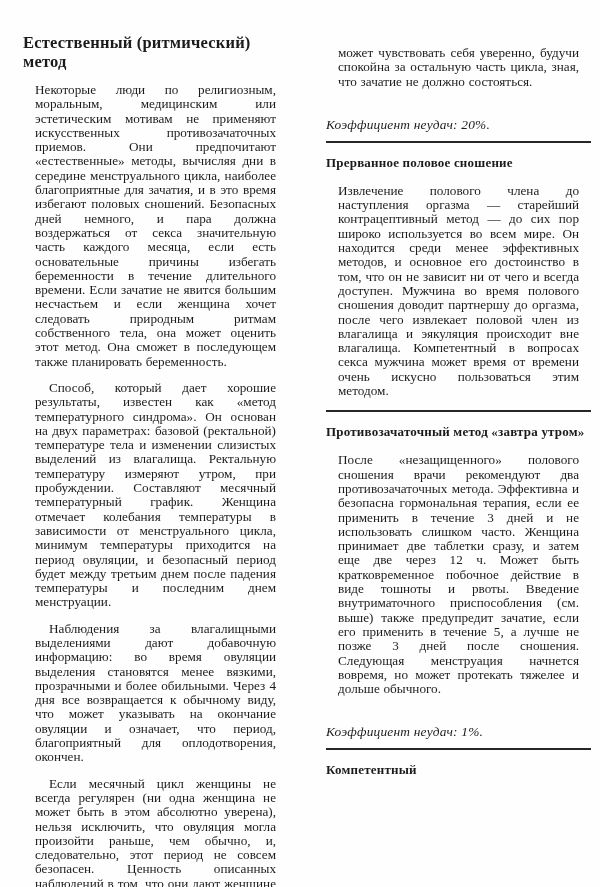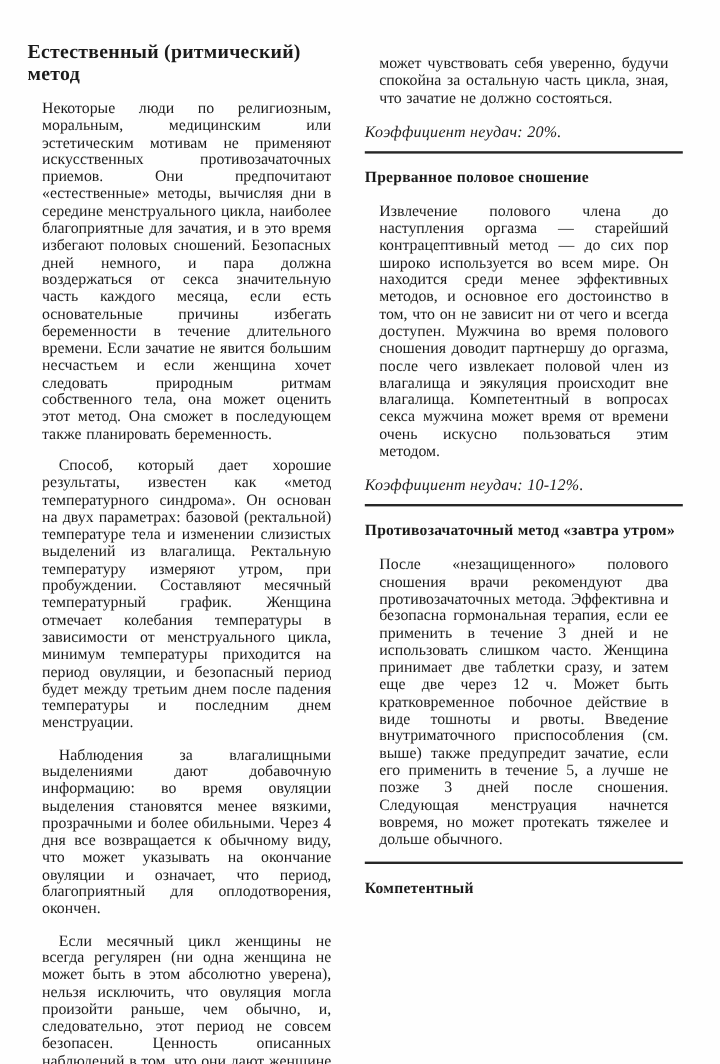--- a/index.html
+++ b/index.html
@@ -8,21 +8,21 @@
     background: #ffffff;
   }
   .page {
     position: relative;
     box-sizing: border-box;
     width: 600px;
     height: 887px;
     background: #fefefe;
     padding: 34px 27px 0 23px;
     display: flex;
-    gap: 16px;
+    gap: 38px;
     font-family: "Liberation Serif", "DejaVu Serif", serif;
     color: #1b1b1b;
     overflow: hidden;
   }
   .col {
     width: 265px;
     flex: 0 0 265px;
   }
   .heading-main {
     font-size: 16.5px;
@@ -44,21 +44,21 @@
     text-align: justify;
     margin: 12px;
     word-spacing: 0.5px;
   }
   p.body.indent {
     text-indent: 14px;
   }
   p.failure {
     font-size: 13.4px;
     font-style: italic;
-    margin: 13px 0 0 0;
+    margin: 28px 0 0 0;
     line-height: 15px;
     letter-spacing: 0.2px;
   }
   hr.rule {
     border: none;
     border-top: 2px solid #262626;
     margin: 9px 0 11px 0;
     width: 100%;
   }
 </style>
@@ -76,25 +76,25 @@
   </div>
 
   <div class="col">
     <p class="body">может чувствовать себя уверенно, будучи спокойна за остальную часть цикла, зная, что зачатие не должно состояться.</p>
     <p class="failure">Коэффициент неудач: 20%.</p>
 
     <hr class="rule">
 
     <h2 class="heading-sub">Прерванное половое сношение</h2>
     <p class="body">Извлечение полового члена до наступления оргазма — старейший контрацептивный метод — до сих пор широко используется во всем мире. Он находится среди менее эффективных методов, и основное его достоинство в том, что он не зависит ни от чего и всегда доступен. Мужчина во время полового сношения доводит партнершу до оргазма, после чего извлекает половой член из влагалища и эякуляция происходит вне влагалища. Компетентный в вопросах секса мужчина может время от времени очень искусно пользоваться этим методом.</p>
-    <p class="failure">Коэффициент неудач: 10-12%.</p>
 
     <hr class="rule">
 
     <h2 class="heading-sub">Противозачаточный метод «завтра утром»</h2>
     <p class="body">После «незащищенного» полового сношения врачи рекомендуют два противозачаточных метода. Эффективна и безопасна гормональная терапия, если ее применить в течение 3 дней и не использовать слишком часто. Женщина принимает две таблетки сразу, и затем еще две через 12 ч. Может быть кратковременное побочное действие в виде тошноты и рвоты. Введение внутриматочного приспособления (см. выше) также предупредит зачатие, если его применить в течение 5, а лучше не позже 3 дней после сношения. Следующая менструация начнется вовремя, но может протекать тяжелее и дольше обычного.</p>
+    <p class="failure">Коэффициент неудач: 1%.</p>
 
     <hr class="rule">
 
     <h2 class="heading-sub">Компетентный</h2>
   </div>
 
 </div>
 
 </body></html>

